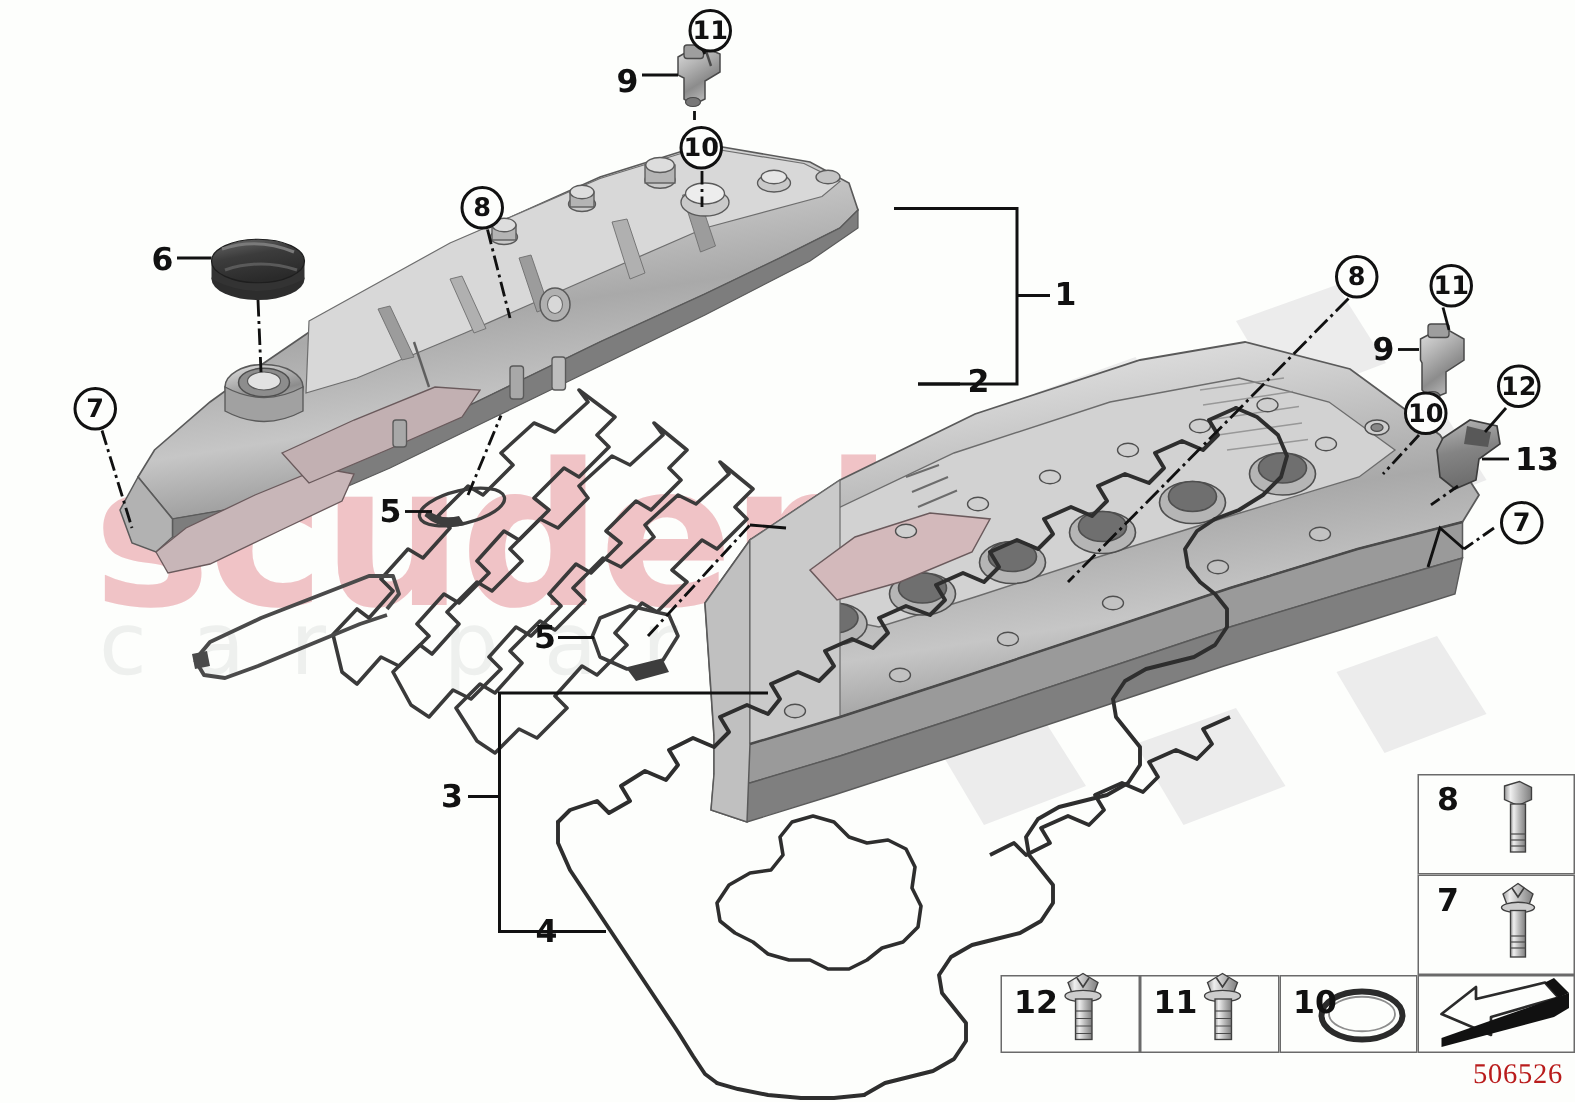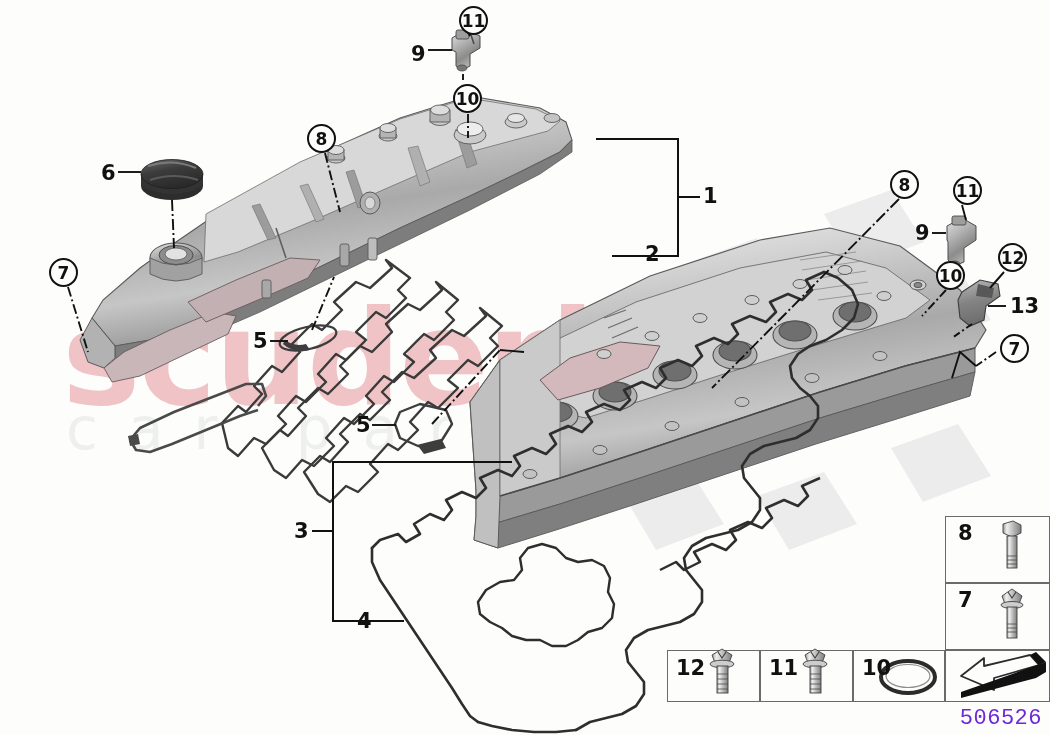--- a/index.html
+++ b/index.html
@@ -87,23 +87,23 @@
     font-weight: 700;
     font-size: 21px;
     color: #111;
     z-index: 32;
     line-height: 1;
   }
   .partno {
     position: absolute;
     right: 8px;
     top: 706px;
-    font-family: Liberation Mono, monospace;
-    font-size: 22px;
-    color: #6d28d9;
+    font-family: Liberation Serif, serif;
+    font-size: 19px;
+    color: #b91c1c;
     letter-spacing: 0.5px;
     z-index: 35;
   }
   svg.layer {
     position: absolute;
     left: 0;
     top: 0;
     width: 1050px;
     height: 735px;
   }

